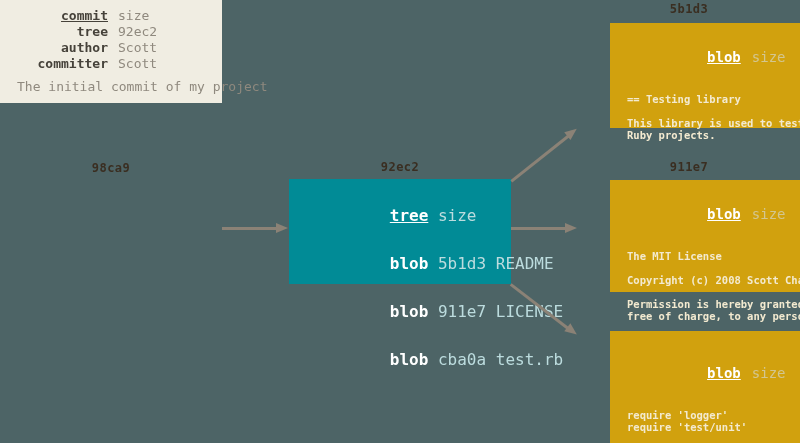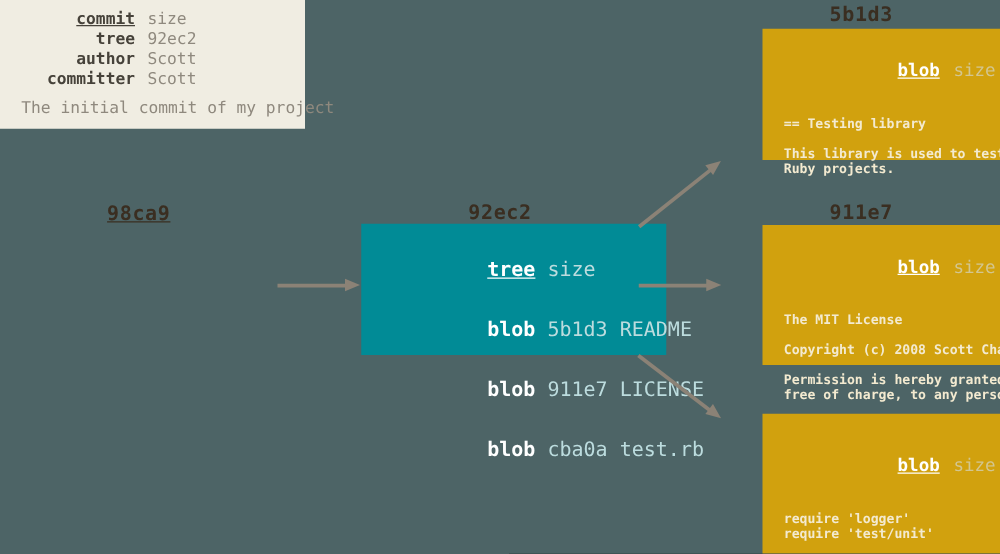--- a/index.html
+++ b/index.html
@@ -12,28 +12,28 @@
     height: 443px;
     background: #4d6466;
     overflow: hidden;
   }
 
   
   .obj-label {
     position: absolute;
     width: 222px;
     text-align: center;
-    font-size: 16px;
+    font-size: 12px;
     font-weight: bold;
     color: #3a2e21;
     letter-spacing: 0.5px;
   }
 
   
-  .obj-box { position: absolute; width: 244px; }
+  .obj-box { position: absolute; width: 222px; }
 
   
   .commit-box {
     left: 0; top: 180; height: 103px;
     background: #f0ede2;
     padding-top: 8px;
   }
   .commit-row {
     display: flex;
     font-size: 13px;
@@ -131,21 +131,21 @@
   #arrow-commit-tree { left: 222px; top: 222px; width: 66px; }
   #arrow-tree-blob0  { left: 511px; top: 175px; width: 84px; transform: rotate(-38.5deg); }
   #arrow-tree-blob1  { left: 511px; top: 222px; width: 66px; }
   #arrow-tree-blob2  { left: 511px; top: 278px; width: 83px; transform: rotate(37.5deg); }
 </style>
 </head>
 <body>
 
 <div class="canvas">
 
-  <div class="obj-label" style="left:0; top:161px;text-decoration:underline;">98ca9</div>
+  <div class="obj-label" style="left:0; top:161px;">98ca9</div>
   <div class="obj-label" style="left:289px; top:160px;">92ec2</div>
   <div class="obj-label" style="left:578px; top:2px;">5b1d3</div>
   <div class="obj-label" style="left:578px; top:160px;">911e7</div>
   <div class="obj-label" style="left:578px; top:311px;margin-top:27px;">cba0a</div>
 
   <div class="obj-box commit-box">
     <div class="commit-row first">
       <span class="k">commit</span><span class="v">size</span>
     </div>
     <div class="commit-row">

